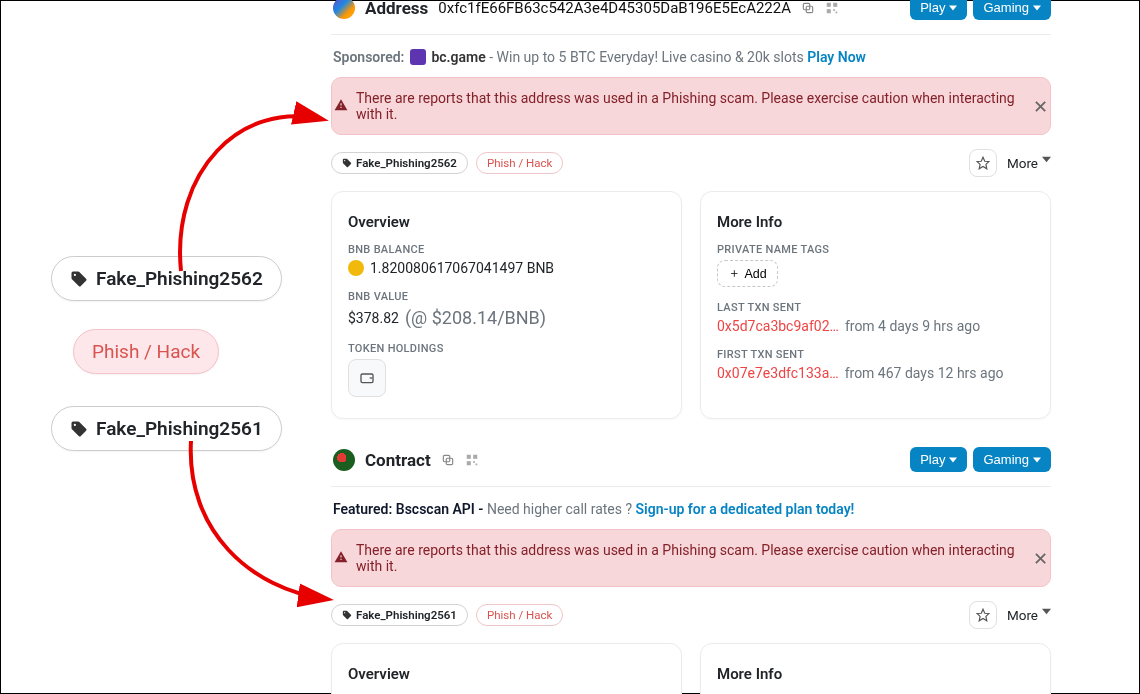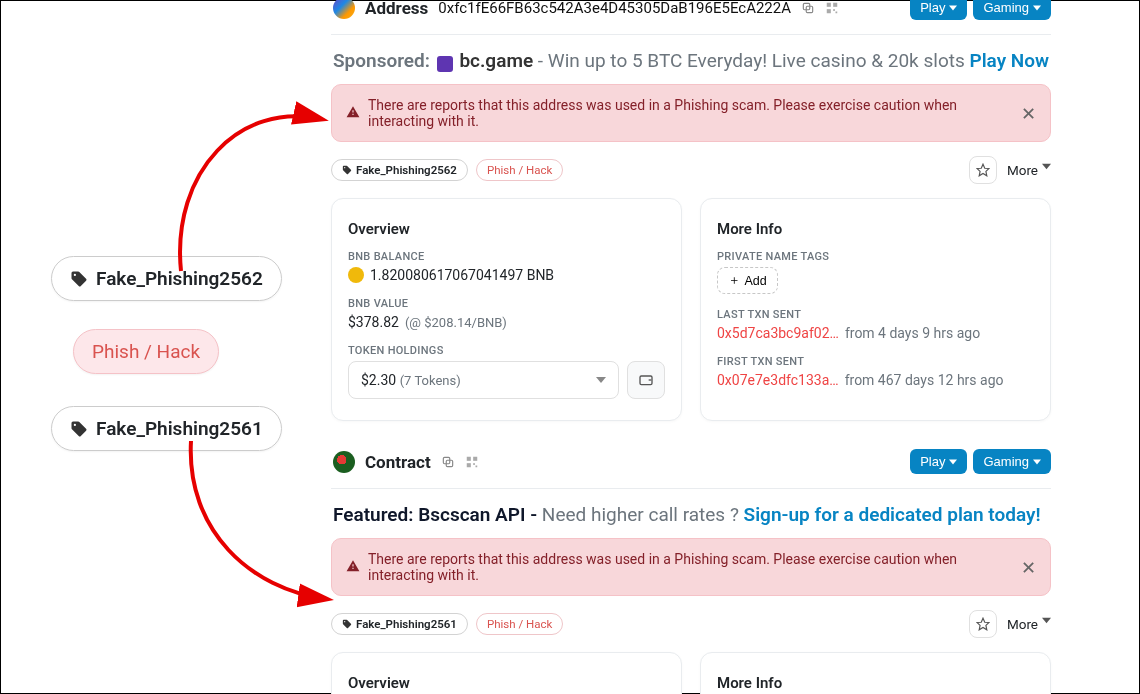--- a/index.html
+++ b/index.html
@@ -80,30 +80,30 @@
   }
   .head-right { margin-left: auto; display:flex; gap:6px; }
   .btn-blue {
     background:#0784c3; color:#fff; border:none; border-radius:6px;
     padding: 5px 10px; font-size:13px; font-weight:500;
     display:inline-flex; align-items:center; gap:4px; cursor:pointer;
   }
   .spons-row {
     border-top:1px solid #e9ecef;
     padding: 14px 0 12px 2px;
-    font-size: 19px;
+    font-size: 14px;
     color:#6c757d;
   }
   .spons-row .lab { font-weight:600; }
   .spons-logo { width:16px;height:16px;display:inline-block;background:#5e35b1;border-radius:3px;vertical-align:text-bottom;margin:0 2px;}
   .spons-row .nm { font-weight:600; color:#333;}
   .spons-row .lnk { color:#0784c3; font-weight:600;}
   .alert-row {
     background:#F8D7DA; border:1px solid #f5c2c7;
-    border-radius:10px; padding:12px 14px;
+    border-radius:10px; padding:12px 2px;
     display:flex; align-items:center; gap:8px;
     font-size:14px; color:#842029;
     margin-bottom: 14px;
   }
   .alert-row .close-ic { margin-left:auto; font-size:18px; color:#666; cursor:pointer;}
   .tags-row {
     display:flex; align-items:center; gap:8px; margin-bottom:14px;
   }
   .pill {
     display:inline-flex; align-items:center; gap:4px;
@@ -278,30 +278,24 @@
         <div class="card">
           <h3>Overview</h3>
           <div class="lbl">BNB BALANCE</div>
           <div class="val-row">
             <span class="coin-ic"></span>
             <span>1.820080617067041497 BNB</span>
           </div>
           <div class="lbl">BNB VALUE</div>
           <div class="val-row">
             <span>$378.82</span>
-            <span class="muted" style="font-size:13px;">(@ $208.14/BNB)</span>
+            <span class="muted" style="font-size:18px;">(@ $208.14/BNB)</span>
           </div>
           <div class="lbl">TOKEN HOLDINGS</div>
           <div class="token-row">
-            <div class="token-select">
-              <span><span>$2.30</span> <span class="muted" style="font-size:13px;">(7 Tokens)</span></span>
-              <svg width="10" height="10" viewBox="0 0 10 6" fill="#888">
-                  <path d="M0 0l5 6 5-6z"></path>
-                </svg>
-            </div>
             <div class="wallet-btn">
               <svg width="16" height="16" viewBox="0 0 24 24" fill="none" stroke="#555" stroke-width="2">
                   <rect x="3" y="6" width="18" height="13" rx="2"></rect>
                   <path d="M16 12h4"></path>
                 </svg>
             </div>
           </div>
         </div>
 
         <div class="card">

